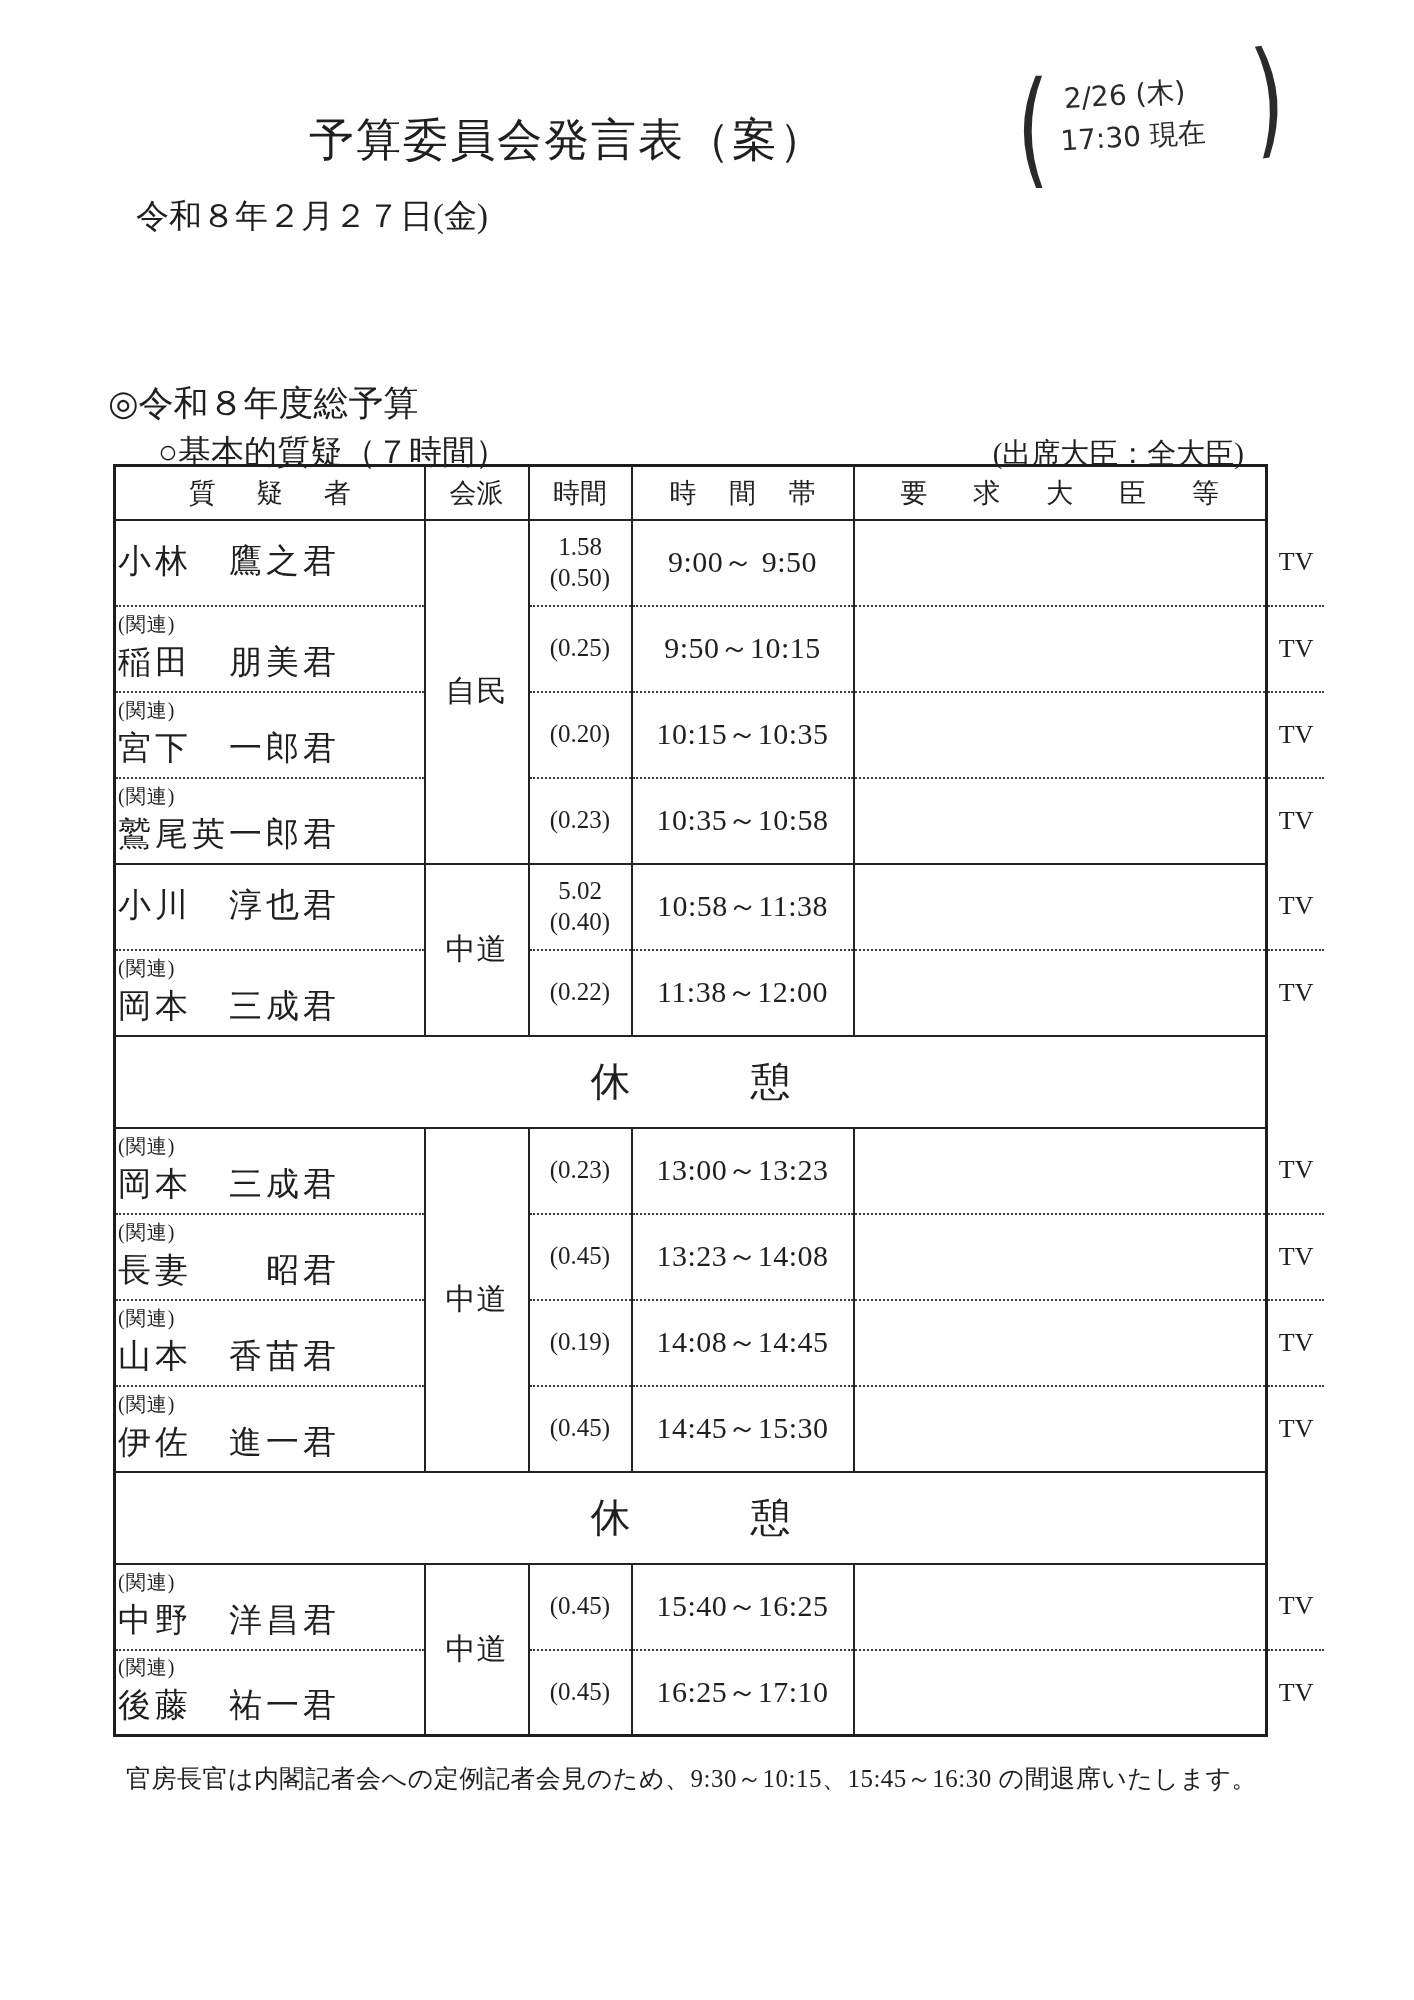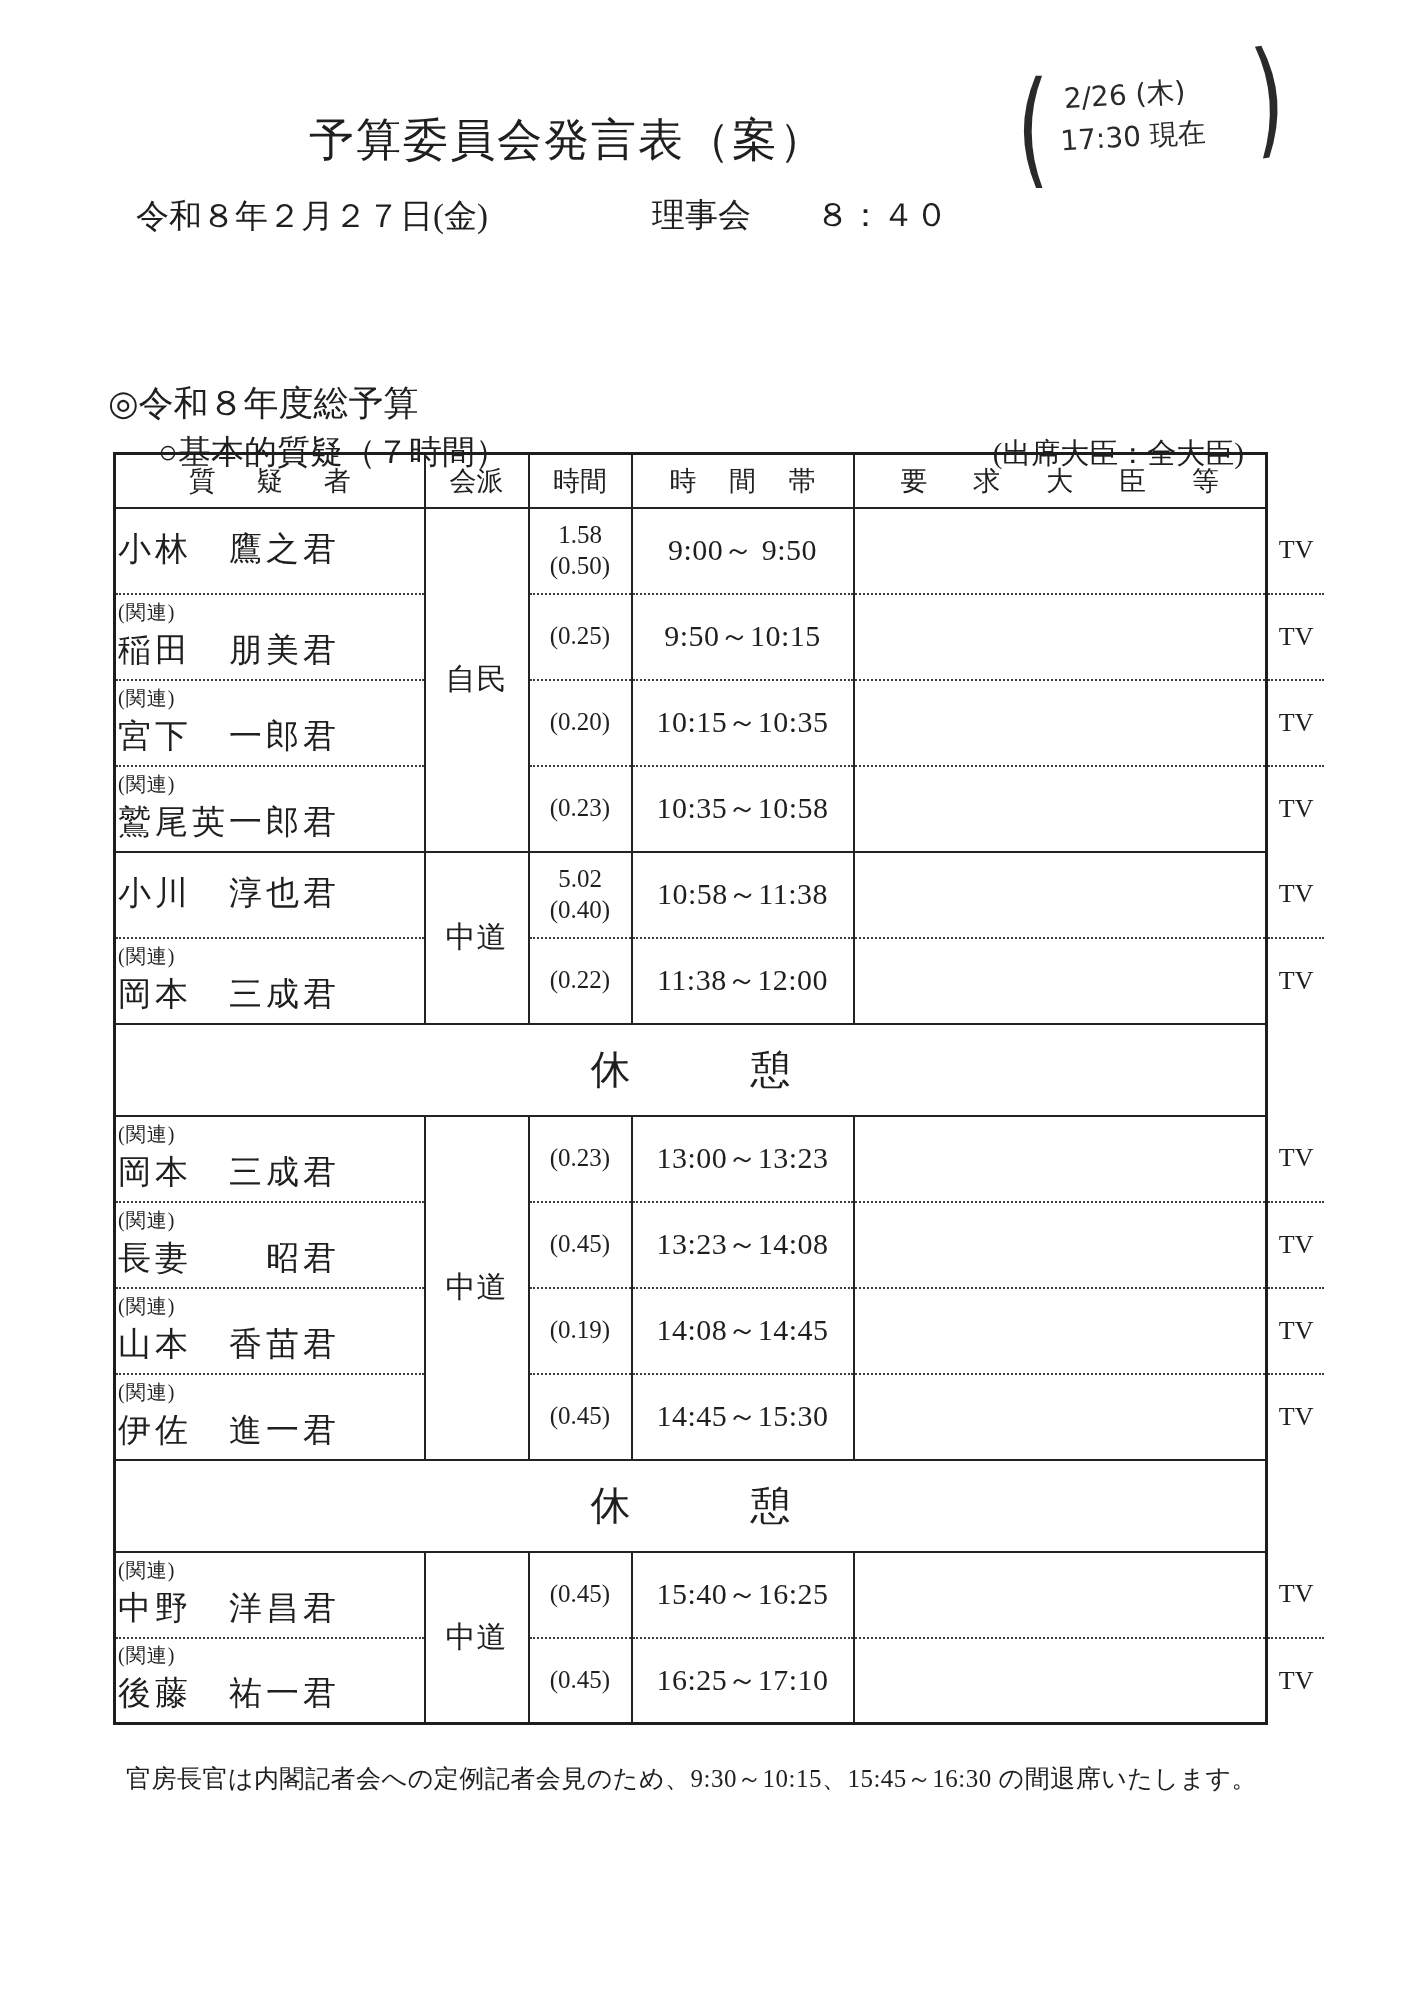--- a/index.html
+++ b/index.html
@@ -52,21 +52,21 @@
     font-size:35px;white-space:nowrap;
   }
   .agenda-sub{
     position:absolute;left:158px;top:430px;width:1086px;
     display:flex;justify-content:space-between;align-items:baseline;
   }
   .sub-label{font-size:33px;white-space:nowrap;}
   .ministers-note{font-size:29px;white-space:nowrap;}
   
   .schedule-table{
-    position:absolute;left:113px;top:452px;
+    position:absolute;left:113px;top:464px;
     border-collapse:collapse;table-layout:fixed;
   }
   .schedule-table th,.schedule-table td{padding:0;}
   .header-tr{height:54px;}
   .member-tr{height:86px;}
   .break-tr{height:92px;}
   .hcell{
     border-top:3px solid #1d1d1d;
     border-bottom:2px solid #232323;
     border-left:2px solid #232323;
@@ -121,24 +121,20 @@
       <span class="l2">17:30 現在</span>
     </div>
     <span class="paren pr">)</span>
   </div>
 
   <div class="title">予算委員会発言表（案）</div>
 
   <div class="date">令和８年２月２７日(金)</div>
 
   <div class="meetings">
-    <div class="meeting-row">
-      <span class="mlabel">理事会</span>
-      <span class="mtime">８：４０</span>
-    </div>
   </div>
 
   <div class="agenda-heading">◎令和８年度総予算</div>
 
   <div class="agenda-sub">
     <span class="sub-label">○基本的質疑（７時間）</span>
     <span class="ministers-note">(出席大臣：全大臣)</span>
   </div>
 
   <table class="schedule-table">

